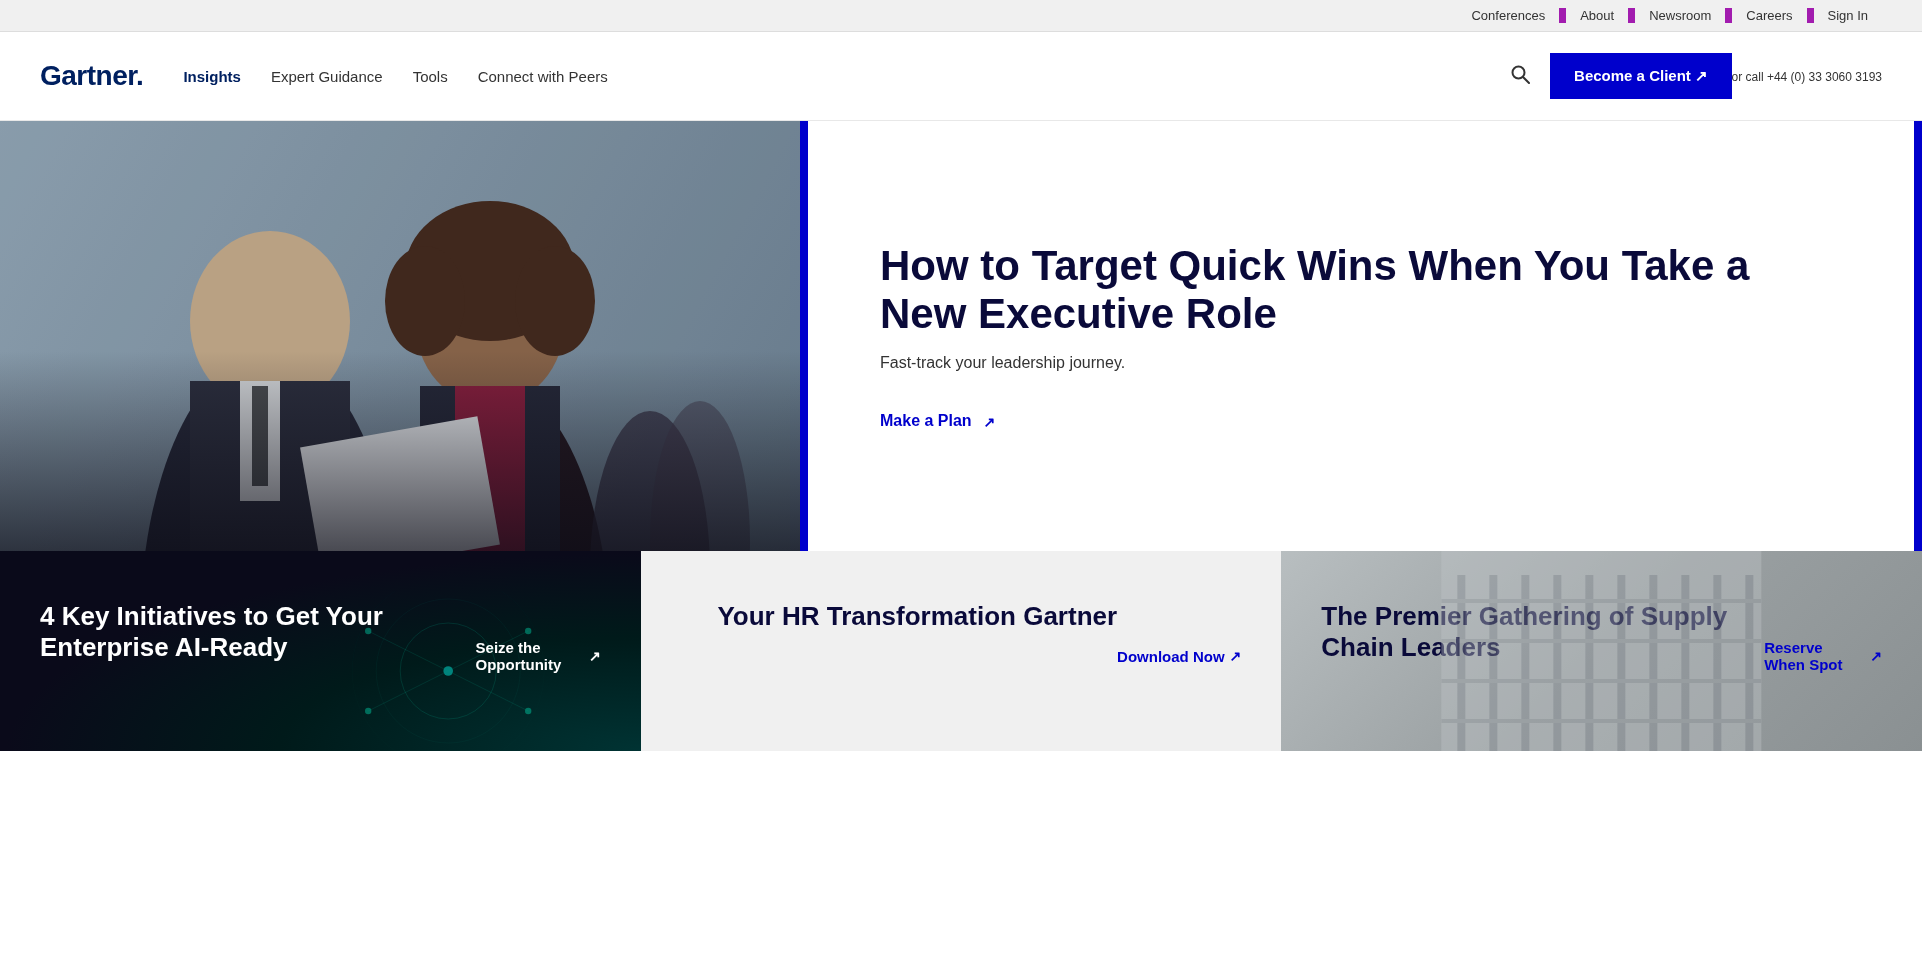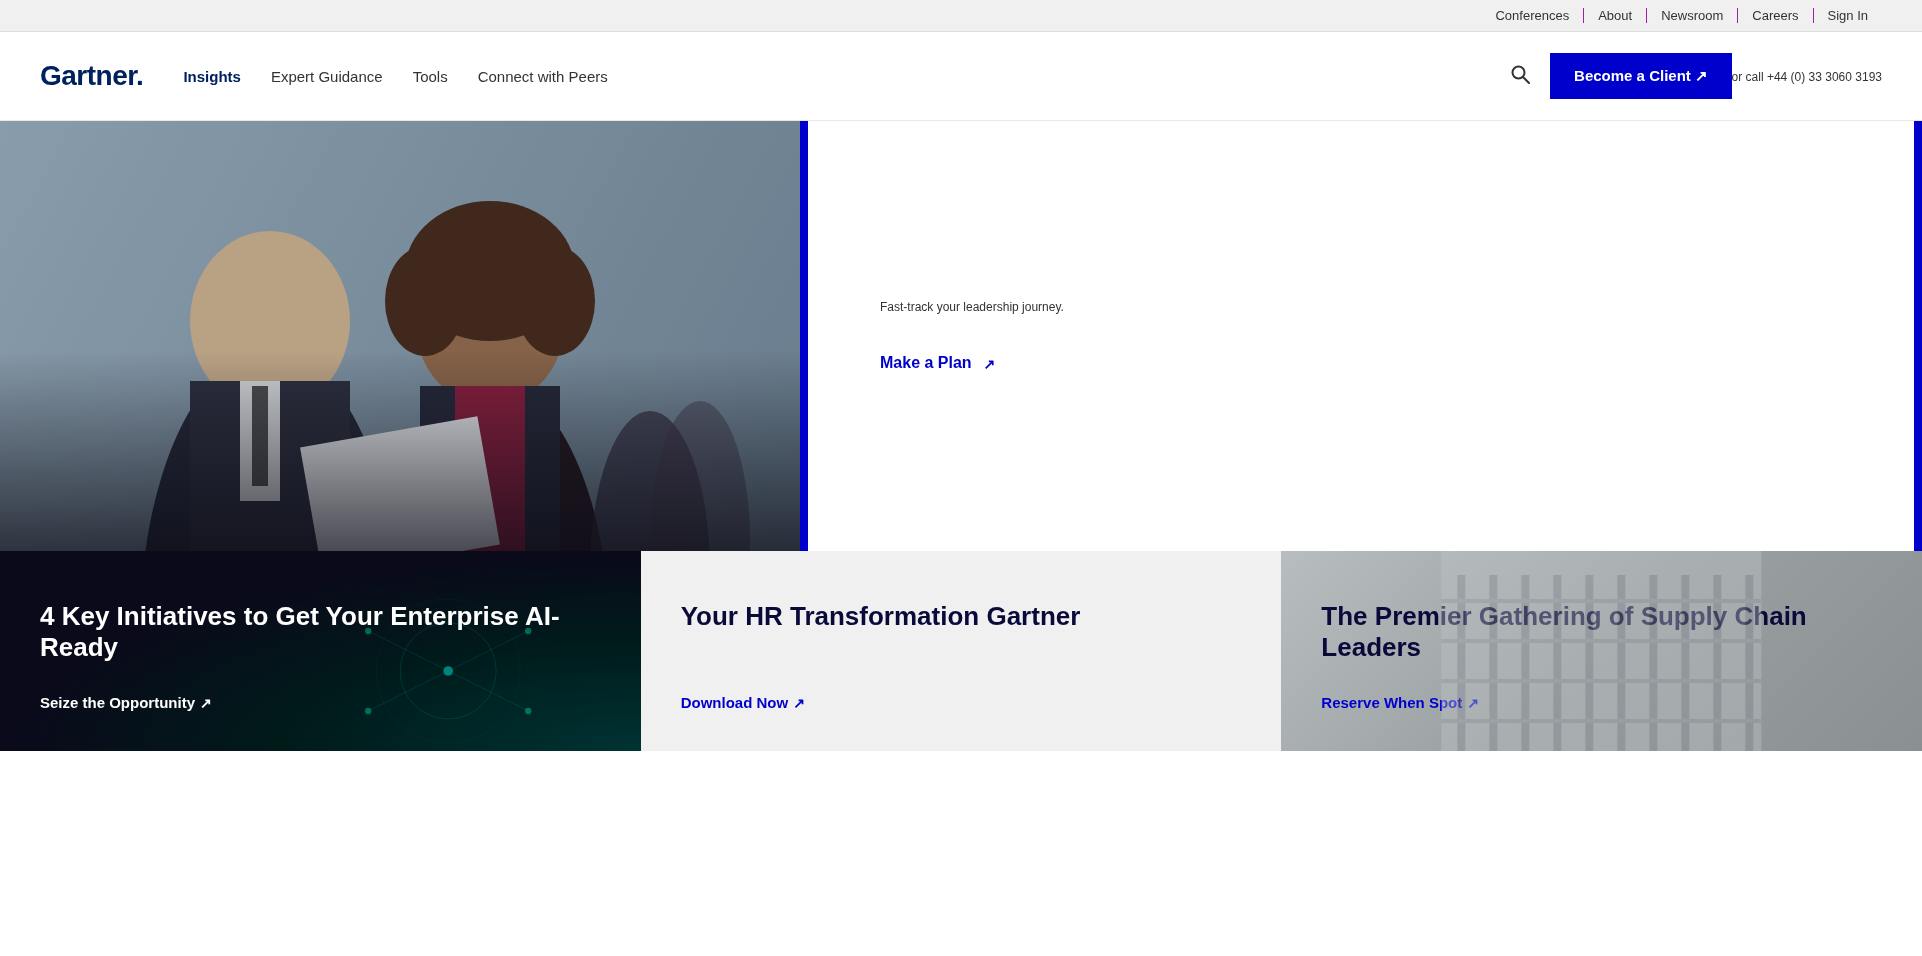--- a/index.html
+++ b/index.html
@@ -13,21 +13,21 @@
       align-items: center;
       padding: 8px 40px;
       gap: 0;
       border-bottom: 1px solid #ddd;
     }
     .top-bar-item {
       color: #333;
       font-size: 13px;
       text-decoration: none;
       padding: 0 14px;
-      border-right: 1px solid #a21caf;
+      border-right: 7px solid #a21caf;
       cursor: pointer;
     }
     .top-bar-item:last-child { border-right: none; }
 
     
     .main-nav {
       display: flex;
       align-items: center;
       padding: 0 40px;
       height: 89px;
@@ -152,21 +152,21 @@
     }
     .hero-text { padding: 0 20px; }
     .hero-title {
       font-size: 42px;
       font-weight: 900;
       color: #0a0a3a;
       line-height: 1.15;
       margin-bottom: 16px;
     }
     .hero-subtitle {
-      font-size: 12px;
+      font-size: 16px;
       color: #333;
       margin-bottom: 40px;
     }
     .hero-cta {
       color: #0000cc;
       font-size: 16px;
       font-weight: 600;
       text-decoration: none;
       display: flex;
       align-items: flex-end;
@@ -179,22 +179,22 @@
       display: flex;
       padding: 0 0;
       gap: 0;
       margin-top: 0;
       width: 100%;
     }
     .card {
       flex: 1;
       padding: 50px 40px 40px;
       display: flex;
-      flex-direction: column;
-      justify-content: space-between;
+      flex-direction: row;
+      justify-content: flex-end;
       min-height: 200px;
       position: relative;
     }
     .card-dark {
       background: #0a0a1a;
       background-image: radial-gradient(ellipse at bottom right, #003333 0%, #001a1a 40%, #0a0a1a 70%);
       color: #fff;
     }
     .card-light {
       background: #f0f0f0;
@@ -304,20 +304,21 @@
         <linearGradient id="bg-grad" x1="0" y1="0" x2="800" y2="430" gradientUnits="userSpaceOnUse">
           <stop offset="0%" stop-color="#b0c0cc" stop-opacity="0.4"></stop>
           <stop offset="100%" stop-color="#506070" stop-opacity="0.4"></stop>
         </linearGradient>
       </defs>
     </svg>
   </div>
   <div class="hero-content">
     <div class="blue-bar-left"></div>
     <div class="hero-text">
+      <h1 class="hero-title">How to Target Quick Wins When You Take a New Executive Role</h1>
       <p class="hero-subtitle">Fast-track your leadership journey.</p>
       <a class="hero-cta">
         <span>Make a Plan</span>
         <span class="arrow-icon">↗</span>
       </a>
     </div>
     <div class="blue-bar-right"></div>
   </div>
 </section>
 

